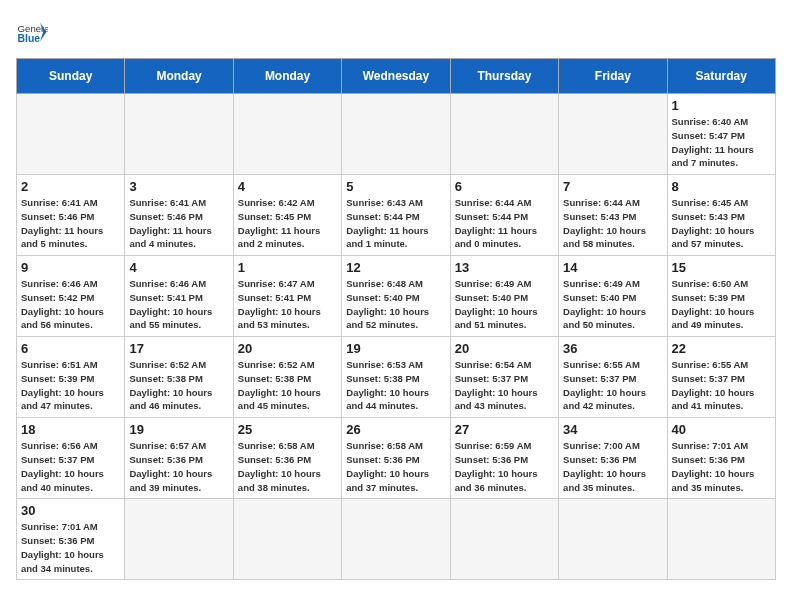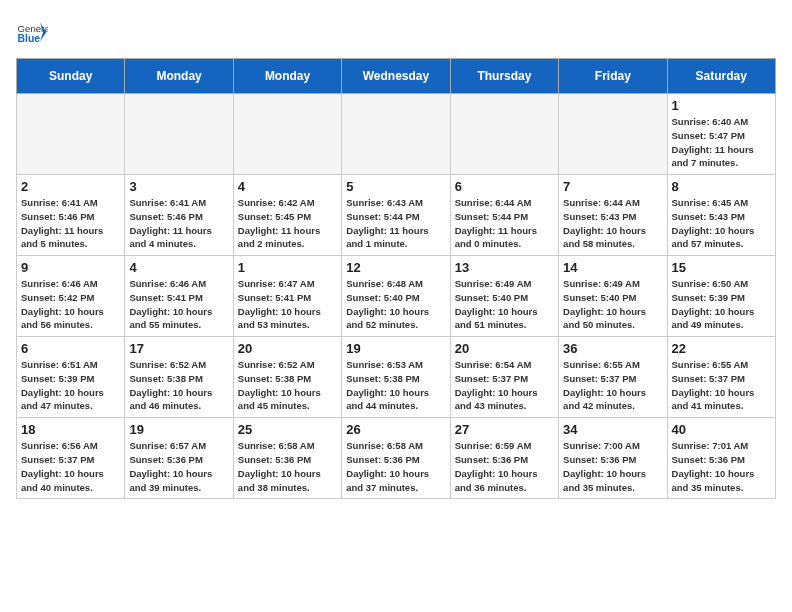--- a/index.html
+++ b/index.html
@@ -230,14 +230,26 @@
         </td>
         <td>
           <span class="day-number">34</span>
           <div class="day-info">Sunrise: 7:00 AM<br>Sunset: 5:36 PM<br>Daylight: 10 hours and 35 minutes.</div>
         </td>
         <td>
           <span class="day-number">40</span>
           <div class="day-info">Sunrise: 7:01 AM<br>Sunset: 5:36 PM<br>Daylight: 10 hours and 35 minutes.</div>
         </td>
       </tr>
+      <tr>
+        <td>
+          <span class="day-number">30</span>
+          <div class="day-info">Sunrise: 7:01 AM<br>Sunset: 5:36 PM<br>Daylight: 10 hours and 34 minutes.</div>
+        </td>
+        <td class="empty"></td>
+        <td class="empty"></td>
+        <td class="empty"></td>
+        <td class="empty"></td>
+        <td class="empty"></td>
+        <td class="empty"></td>
+      </tr>
     </tbody>
 </table>
 
 </body></html>

